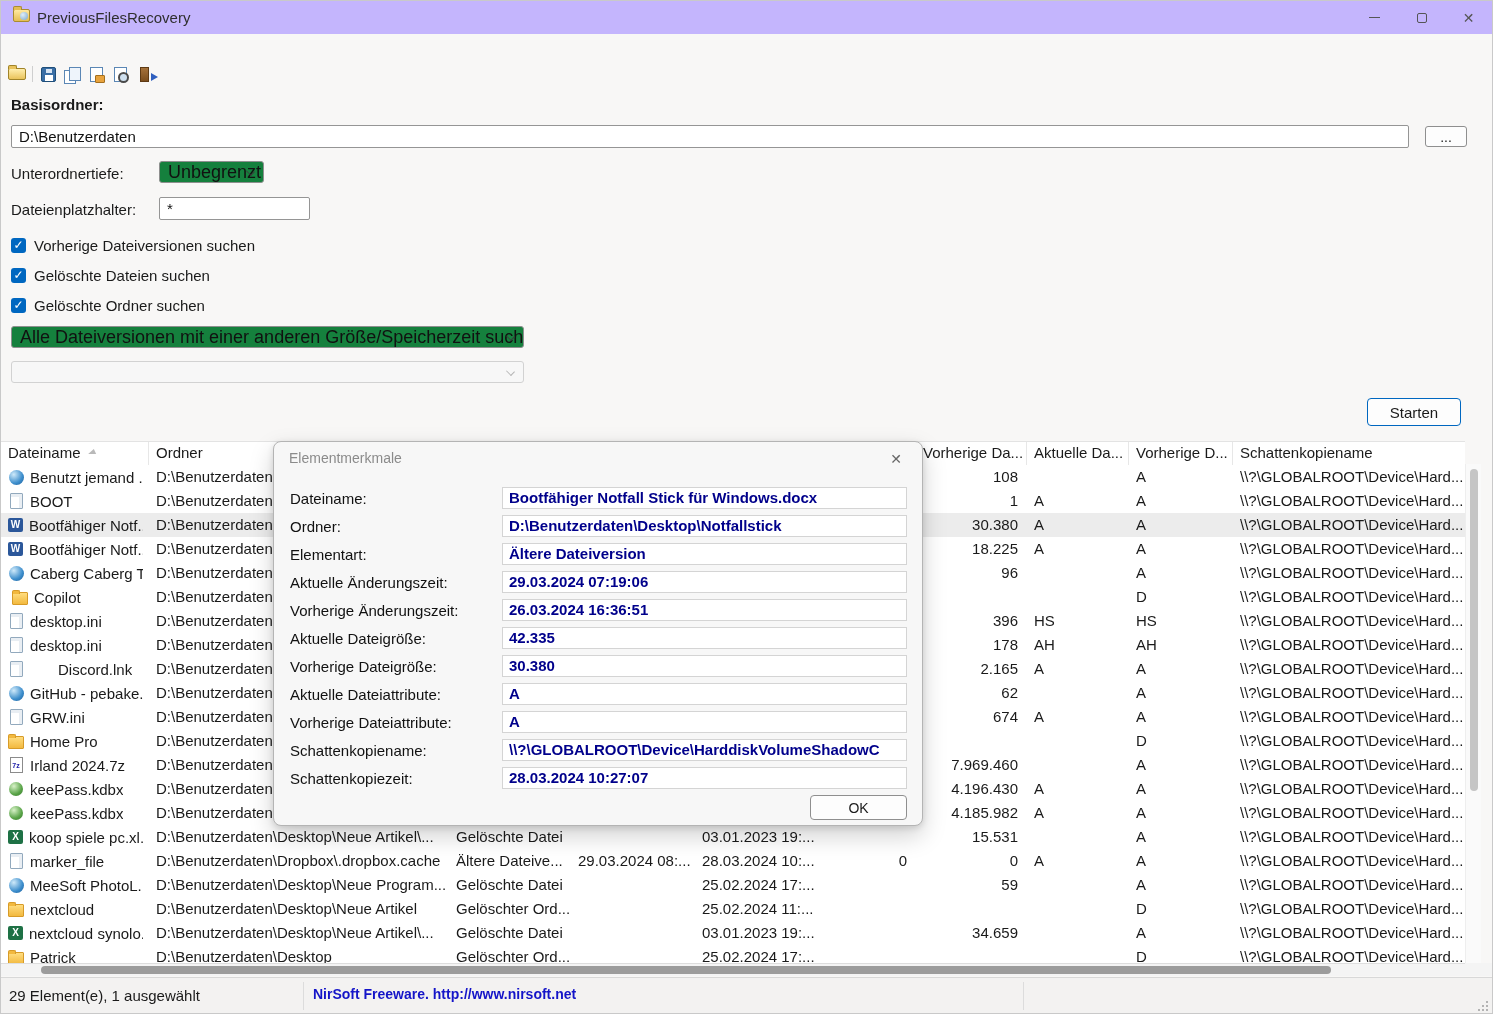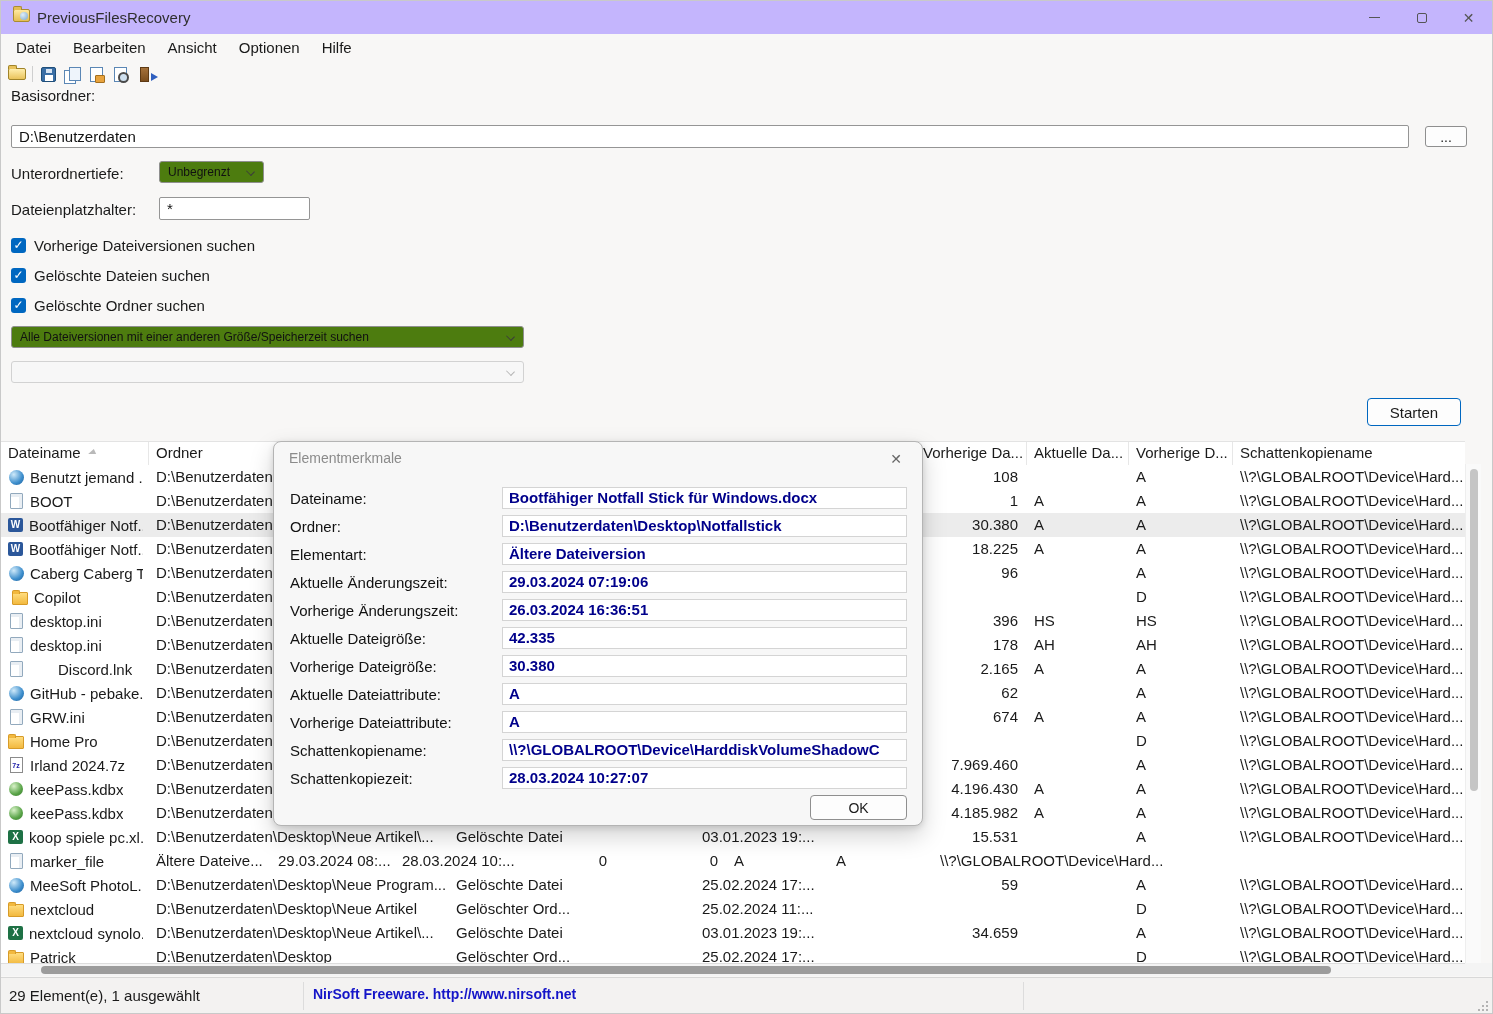--- a/index.html
+++ b/index.html
@@ -50,22 +50,22 @@
       border:2px solid #4a4a4a;border-radius:50%;background:#cfe0ef;}
   .ic-exit{width:9px;height:15px;background:linear-gradient(#a5713a,#7c4e1d);border:1px solid #5e3a14;}
   .ic-exit::after{content:"";position:absolute;left:10px;top:5px;width:0;height:0;
       border-left:7px solid #2f5fbf;border-top:4px solid transparent;border-bottom:4px solid transparent;}
   
   .flabel{position:absolute;font-size:15px;color:#1a1a1a;}
   .tinput{position:absolute;background:#fff;border:1px solid #959595;border-radius:2px;
           font-size:15px;color:#111;padding:0 7px;line-height:21px;white-space:nowrap;overflow:hidden;}
   .btn{position:absolute;background:#fdfdfd;border:1px solid #8f8f8f;border-radius:3px;
        font-size:14px;color:#1a1a1a;display:flex;align-items:center;justify-content:center;}
-  .combo{position:absolute;background:#4d7c0f;border:1px solid #8f8f8f;border-radius:3px;
-         font-size:12px;color:#111;padding:0 40px 0 8px;line-height:20px;white-space:nowrap;overflow:hidden;}
+  .combo{position:absolute;background:#15803d;border:1px solid #8f8f8f;border-radius:3px;
+         font-size:18px;color:#111;padding:0 40px 0 8px;line-height:20px;white-space:nowrap;overflow:hidden;}
   .combo .chev,.combo-dis .chev{position:absolute;right:9px;top:6px;width:7px;height:7px;
          border-right:1.4px solid #3c3c3c;border-bottom:1.4px solid #3c3c3c;transform:rotate(45deg) scaleY(.8);}
   .combo-dis{position:absolute;background:#f7f7f7;border:1px solid #d2d2d2;border-radius:3px;}
   .combo-dis .chev{border-color:#b5b5b5;}
   .cbrow{position:absolute;left:10px;display:flex;align-items:center;height:17px;}
   .cb{width:15px;height:15px;border-radius:3px;background:#0067C0;color:#fff;font-size:12px;
       line-height:15px;text-align:center;margin-right:8px;flex:none;}
   .cbrow span.lbl{font-size:15px;color:#1a1a1a;}
   .start-btn{position:absolute;left:1366px;top:397px;width:94px;height:28px;background:#fdfdfd;
       border:1px solid #0067C0;border-radius:4px;font-size:15px;color:#1a1a1a;
@@ -153,27 +153,20 @@
         </div>
       <div class="winbtn">
           <span class="glyph-max"></span>
         </div>
       <div class="winbtn">
           <span class="glyph-close">✕</span>
         </div>
     </div>
   </div>
 
-  <div class="menubar" id="menubar">
-      <div class="menu-item">Datei</div>
-      <div class="menu-item">Bearbeiten</div>
-      <div class="menu-item">Ansicht</div>
-      <div class="menu-item">Optionen</div>
-      <div class="menu-item">Hilfe</div>
-    </div>
 
   <div class="toolbar" id="toolbar">
       <div class="tbtn">
         <span class="tb-ic ic-open-folder"></span>
       </div>
       <div class="tsep"></div>
       <div class="tbtn">
         <span class="tb-ic ic-save"></span>
       </div>
       <div class="tbtn">
@@ -183,21 +176,21 @@
         <span class="tb-ic ic-properties"></span>
       </div>
       <div class="tbtn">
         <span class="tb-ic ic-find"></span>
       </div>
       <div class="tbtn">
         <span class="tb-ic ic-exit"></span>
       </div>
     </div>
 
-  <div class="flabel" style="left:10px;top:86px;">Basisordner:</div>
+  <div class="flabel" style="left:10px;top:95px;font-weight:bold;">Basisordner:</div>
   <div class="tinput" style="left:10px;top:124px;width:1398px;height:23px;">D:\Benutzerdaten</div>
   <div class="btn" style="left:1424px;top:125px;width:42px;height:21px;">...</div>
 
   <div class="flabel" style="left:10px;top:164px;">Unterordnertiefe:</div>
   <div class="combo" style="left:158px;top:160px;width:105px;height:22px;">
     <span>Unbegrenzt</span>
     <span class="chev"></span>
   </div>
 
   <div class="flabel" style="left:10px;top:200px;">Dateienplatzhalter:</div>
@@ -480,20 +473,21 @@
           <div class="cell right" style="width: 111px;">15.531</div>
           <div class="cell" style="width: 102px;"></div>
           <div class="cell" style="width: 104px;">A</div>
           <div class="cell" style="width: 240px;">\\?\GLOBALROOT\Device\Hard...</div>
         </div>
         <div class="trow">
           <div class="cell name" style="width: 148px;">
             <span class="ric ric-file"></span>
             <span class="txt">marker_file</span>
           </div>
+          <div class="cell" style="width: 300px;">D:\Benutzerdaten\Dropbox\.dropbox.cache</div>
           <div class="cell" style="width: 122px;">Ältere Dateive...</div>
           <div class="cell" style="width: 124px;">29.03.2024 08:...</div>
           <div class="cell" style="width: 122px;">28.03.2024 10:...</div>
           <div class="cell right" style="width: 99px;">0</div>
           <div class="cell right" style="width: 111px;">0</div>
           <div class="cell" style="width: 102px;">A</div>
           <div class="cell" style="width: 104px;">A</div>
           <div class="cell" style="width: 240px;">\\?\GLOBALROOT\Device\Hard...</div>
         </div>
         <div class="trow">

